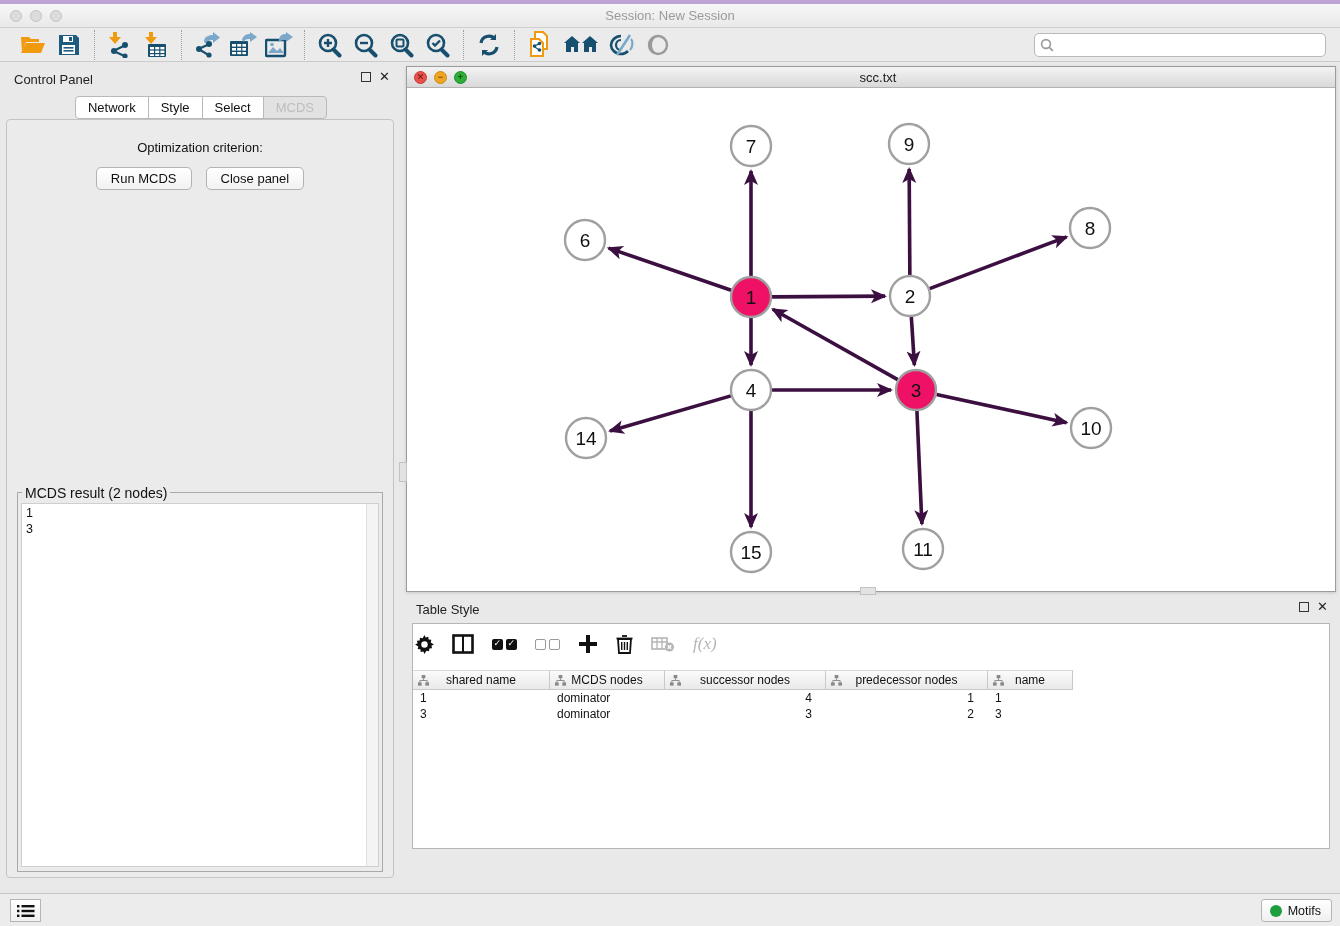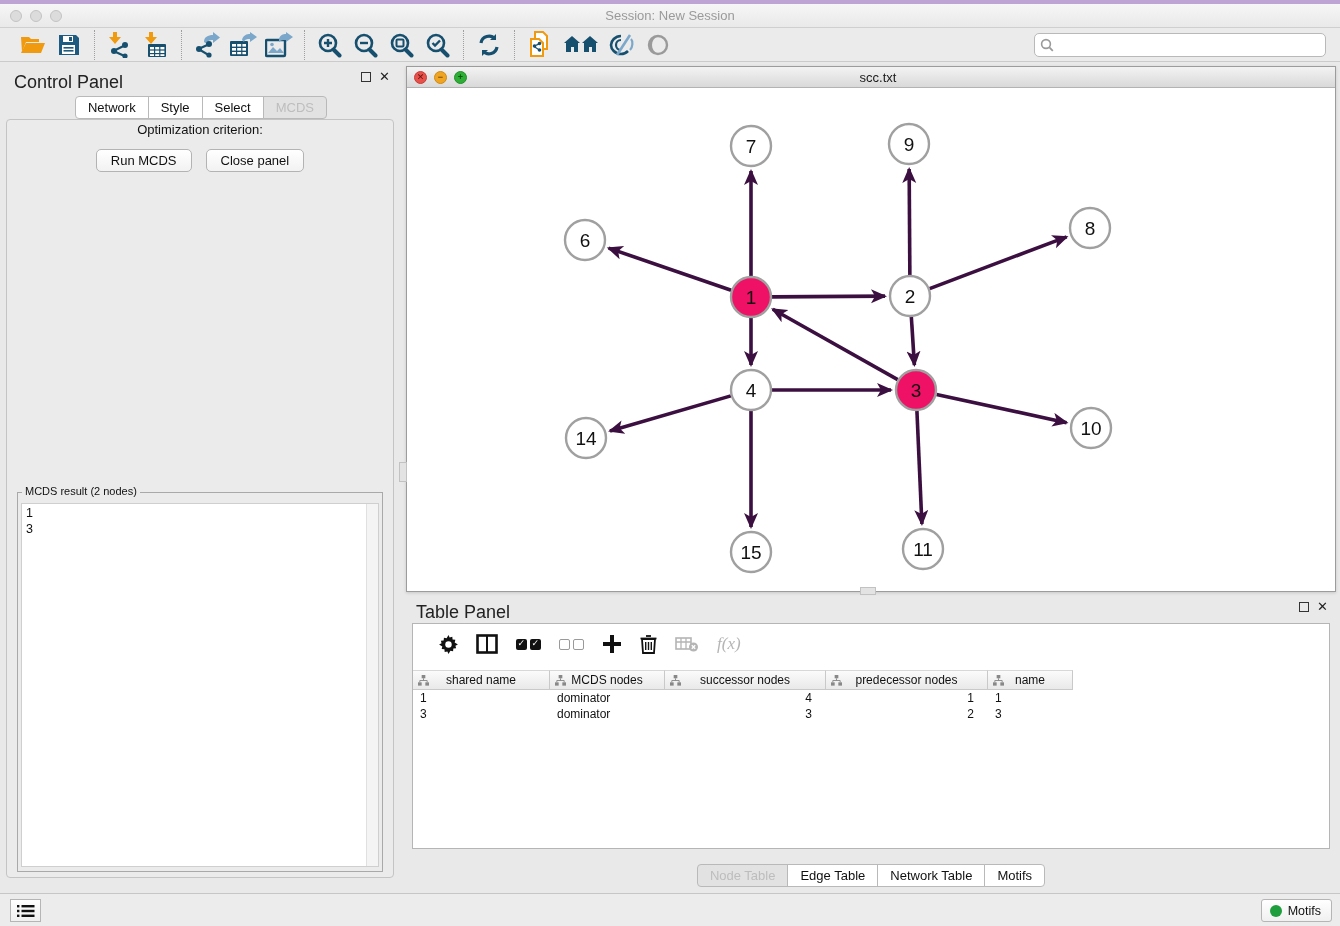--- a/index.html
+++ b/index.html
@@ -20,48 +20,48 @@
     border-bottom:1px solid #cbcbcb; display:flex; align-items:center; padding:0 8px; }
   .tb-group { display:flex; align-items:center; gap:6px; padding:0 10px; }
   .tb-sep { width:1px; height:30px; border-left:1px dotted #9f9f9f; }
   .tb-btn { width:30px; height:28px; display:flex; align-items:center; justify-content:center; background:transparent; border:none; cursor:pointer; }
   .tb-btn svg { display:block; }
   .search-wrap { margin-left:auto; margin-right:6px; position:relative; }
   .search-wrap input { width:292px; height:24px; border:1px solid #b9b9b9; border-radius:5px; background:#fff; padding:0 6px 0 24px; font-size:12px; outline:none; }
   .search-glass { position:absolute; left:6px; top:5px; }
 
   
-  .panel-head { position:absolute; left:10px; top:6px; font-size:18px; color:#222; }
+  .panel-head { position:absolute; left:10px; top:6px; font-size:13px; color:#222; }
   .panel-ctls { position:absolute; right:8px; top:6px; display:flex; gap:8px; align-items:center; }
   .ctl-float { width:10px; height:10px; border:1.5px solid #333; display:inline-block; }
   .ctl-close { font-size:13px; font-weight:bold; color:#222; line-height:10px; }
 
   
   .control-panel { position:absolute; left:4px; top:66px; width:394px; height:816px; }
   .cp-tabs { position:absolute; top:30px; left:0; right:0; display:flex; justify-content:center; }
   .tab { border:1px solid #b9b9b9; background:#fff; padding:3px 12px; font-size:13px; margin-left:-1px; cursor:pointer; color:#111; }
   .tab:first-child { border-radius:4px 0 0 4px; margin-left:0; }
   .tab:last-child { border-radius:0 4px 4px 0; }
   .tab.active { background:#e2e2e2; color:#bdbdbd; }
   .cp-body { position:absolute; top:53px; left:2px; right:4px; bottom:4px;
     border:1px solid #c4c4c4; border-radius:4px; background:#ebebeb; }
-  .opt-label { text-align:center; margin-top:2px; font-size:13px; }
+  .opt-label { text-align:center; margin-top:20px; font-size:13px; }
   .combo { position:relative; margin:8px auto 0; width:310px; height:23px; background:#fff;
     border:1px solid #ababab; border-radius:5px; display:flex; align-items:center; padding-left:9px;
     font-size:13px; cursor:pointer; }
   .combo-stepper { position:absolute; right:6px; top:3px; display:flex; flex-direction:column; gap:2px; }
   .combo-stepper i { display:block; width:0; height:0; border-left:4px solid transparent; border-right:4px solid transparent; }
   .combo-stepper .up { border-bottom:5px solid #555; }
   .combo-stepper .dn { border-top:5px solid #555; }
   .cp-buttons { display:flex; justify-content:center; gap:14px; margin-top:12px; }
   .btn { background:linear-gradient(#ffffff,#f2f2f2); border:1px solid #b3b3b3; border-radius:5px;
     padding:3px 14px; font-size:13px; cursor:pointer; color:#111; }
   .result-box { position:absolute; left:10px; right:10px; top:372px; bottom:5px;
     border:1px solid #a9a9a9; }
-  .result-legend { position:absolute; top:-8px; left:4px; background:#ebebeb; padding:0 3px; font-size:11px; }
+  .result-legend { position:absolute; top:-8px; left:4px; background:#ebebeb; padding:0 3px; font-size:14px; }
   .result-area { position:absolute; left:3px; right:3px; top:10px; bottom:4px; background:#fff;
     border:1px solid #cfcfcf; }
   .result-text { position:absolute; left:4px; top:1px; right:14px; bottom:0; font-size:12.5px;
     line-height:16px; white-space:pre; overflow:hidden; }
   .result-scroll { position:absolute; right:0; top:0; bottom:0; width:12px; background:#f4f4f4; border-left:1px solid #e0e0e0; }
 
   
   .net-frame { position:absolute; left:406px; top:66px; width:930px; height:526px;
     border:1px solid #9c9c9c; background:#fff; box-shadow:0 1px 3px rgba(0,0,0,.15); }
   .net-titlebar { position:relative; height:21px; background:linear-gradient(#f3f3f3,#d9d9d9);
@@ -74,21 +74,21 @@
   .light.green { background:#2fae37; border:1px solid #1f8f2a; color:rgba(0,70,0,.8); }
   .net-title { position:absolute; left:14px; right:0; top:3px; text-align:center; font-size:13px; color:#1a1a1a; }
   .net-canvas { position:relative; width:100%; height:503px; background:#fff; overflow:hidden; }
 
   .grip-v { position:absolute; left:399px; top:462px; width:8px; height:20px; background:#e3e3e3; border:1px solid #c2c2c2; }
   .grip-h { position:absolute; left:860px; top:587px; width:16px; height:8px; background:#e3e3e3; border:1px solid #c2c2c2; }
 
   
   .table-panel { position:absolute; left:406px; top:596px; width:930px; height:294px; }
   .tp-body { position:absolute; left:6px; right:6px; top:27px; height:226px; background:#fff; border:1px solid #b5b5b5; }
-  .tp-toolbar { display:flex; align-items:center; gap:18px; height:40px; padding-left:26px; }
+  .tp-toolbar { display:flex; align-items:center; gap:18px; height:40px; padding-left:2px; }
   .tp-icon { display:flex; align-items:center; justify-content:center; cursor:pointer; background:none; border:none; }
   .cbx { width:11px; height:11px; border-radius:2px; display:inline-block; }
   .cbx.on { background:#111; position:relative; }
   .cbx.on::after { content:"✓"; color:#fff; font-size:9px; position:absolute; left:1.5px; top:-0.5px; }
   .cbx.off { border:1.5px solid #9a9a9a; background:#fff; }
   .fx-label { font-family:"Liberation Serif","DejaVu Serif",serif; font-style:italic; font-size:17px; color:#b5b5b5; }
 
   .grid-table { position:absolute; left:0; top:46px; display:flex; flex-direction:column; }
   .gt-head { display:flex; }
   .gt-hcell { position:relative; height:20px; background:linear-gradient(#fbfbfb,#e9e9e9);
@@ -411,21 +411,21 @@
           <circle cx="516" cy="461" r="20" fill="#ffffff" stroke="#a0a0a0" stroke-width="2.4"></circle>
           <text x="516" y="461" text-anchor="middle" dy="0.36em" font-size="19" fill="#111">11</text>
         </g>
       </svg>
   </div>
 </div>
 <div class="grip-v"></div>
 <div class="grip-h"></div>
 
 <div class="table-panel">
-  <div class="panel-head">Table Panel</div>
+  <div class="panel-head">Table Style</div>
   <div class="panel-ctls">
     <span class="ctl-float"></span>
     <span class="ctl-close">✕</span>
   </div>
   <div class="tp-body">
     <div class="tp-toolbar">
       <button class="tp-icon">
         <svg width="19" height="19" viewBox="0 0 20 20">
           <path fill="#111" d="M10 0l1.2 2.6 2.8-.7.3 2.9 2.9.3-.7 2.8L19.9 10l-2.6 1.2.7 2.8-2.9.3-.3 2.9-2.8-.7L10 19.9l-1.2-2.6-2.8.7-.3-2.9-2.9-.3.7-2.8L.1 10l2.6-1.2-.7-2.8 2.9-.3.3-2.9 2.8.7z"></path>
           <circle cx="10" cy="10" r="3.4" fill="#fff"></circle>
@@ -537,26 +537,20 @@
           <div class="gt-row">
             <div class="gt-cell l" style="width: 137px;">3</div>
             <div class="gt-cell l" style="width: 115px;">dominator</div>
             <div class="gt-cell r" style="width: 161px;">3</div>
             <div class="gt-cell r" style="width: 162px;">2</div>
             <div class="gt-cell l" style="width: 85px;">3</div>
           </div>
         </div>
     </div>
   </div>
-  <div class="tp-tabs">
-      <button class="tab active">Node Table</button>
-      <button class="tab">Edge Table</button>
-      <button class="tab">Network Table</button>
-      <button class="tab">Motifs</button>
-    </div>
 </div>
 
 <div class="statusbar">
   <button class="status-left-btn">
     <svg width="18" height="14" viewBox="0 0 18 14">
       <g fill="#111">
           <rect x="0" y="1" width="2.4" height="2.4"></rect>
           <rect x="4.5" y="1" width="13" height="2.4"></rect>
           <rect x="0" y="5.8" width="2.4" height="2.4"></rect>
           <rect x="4.5" y="5.8" width="13" height="2.4"></rect>

